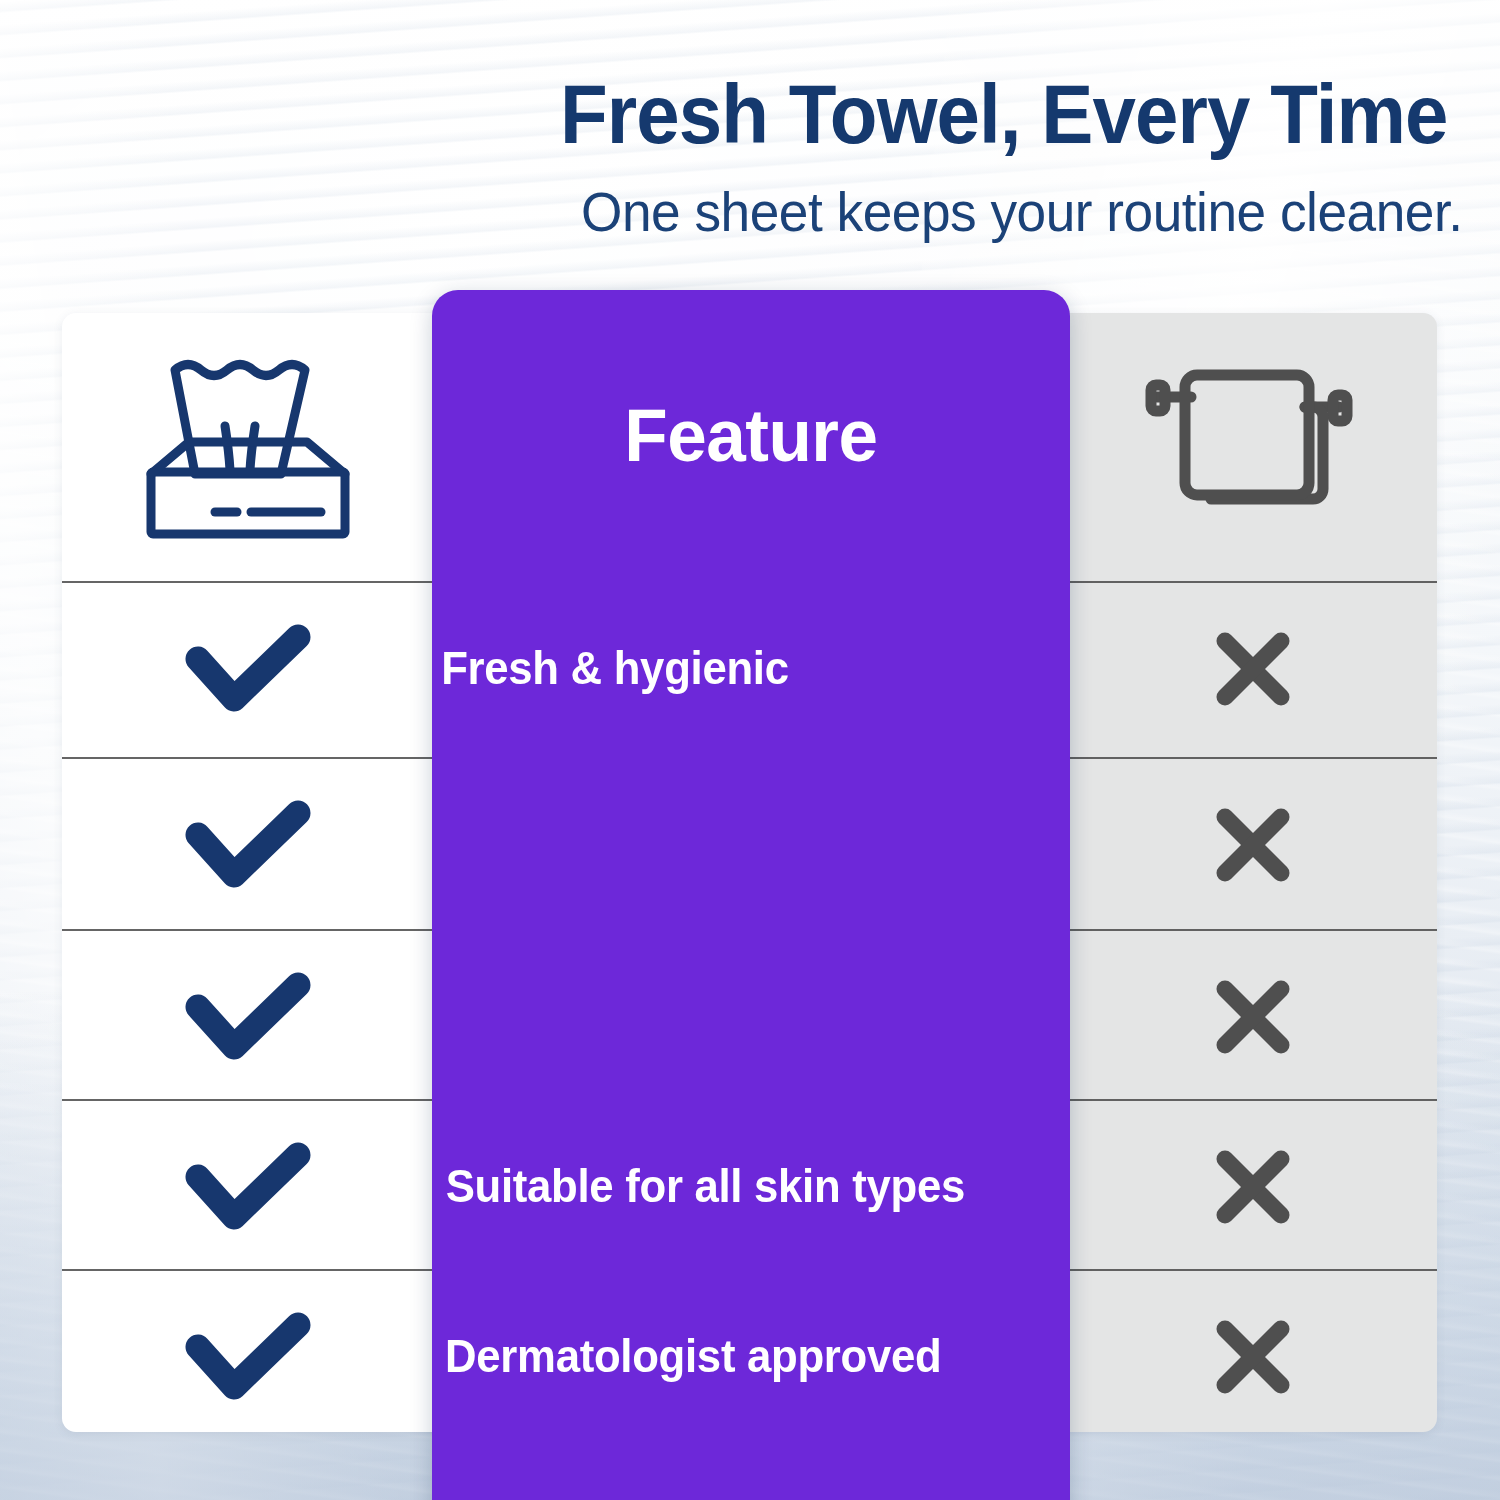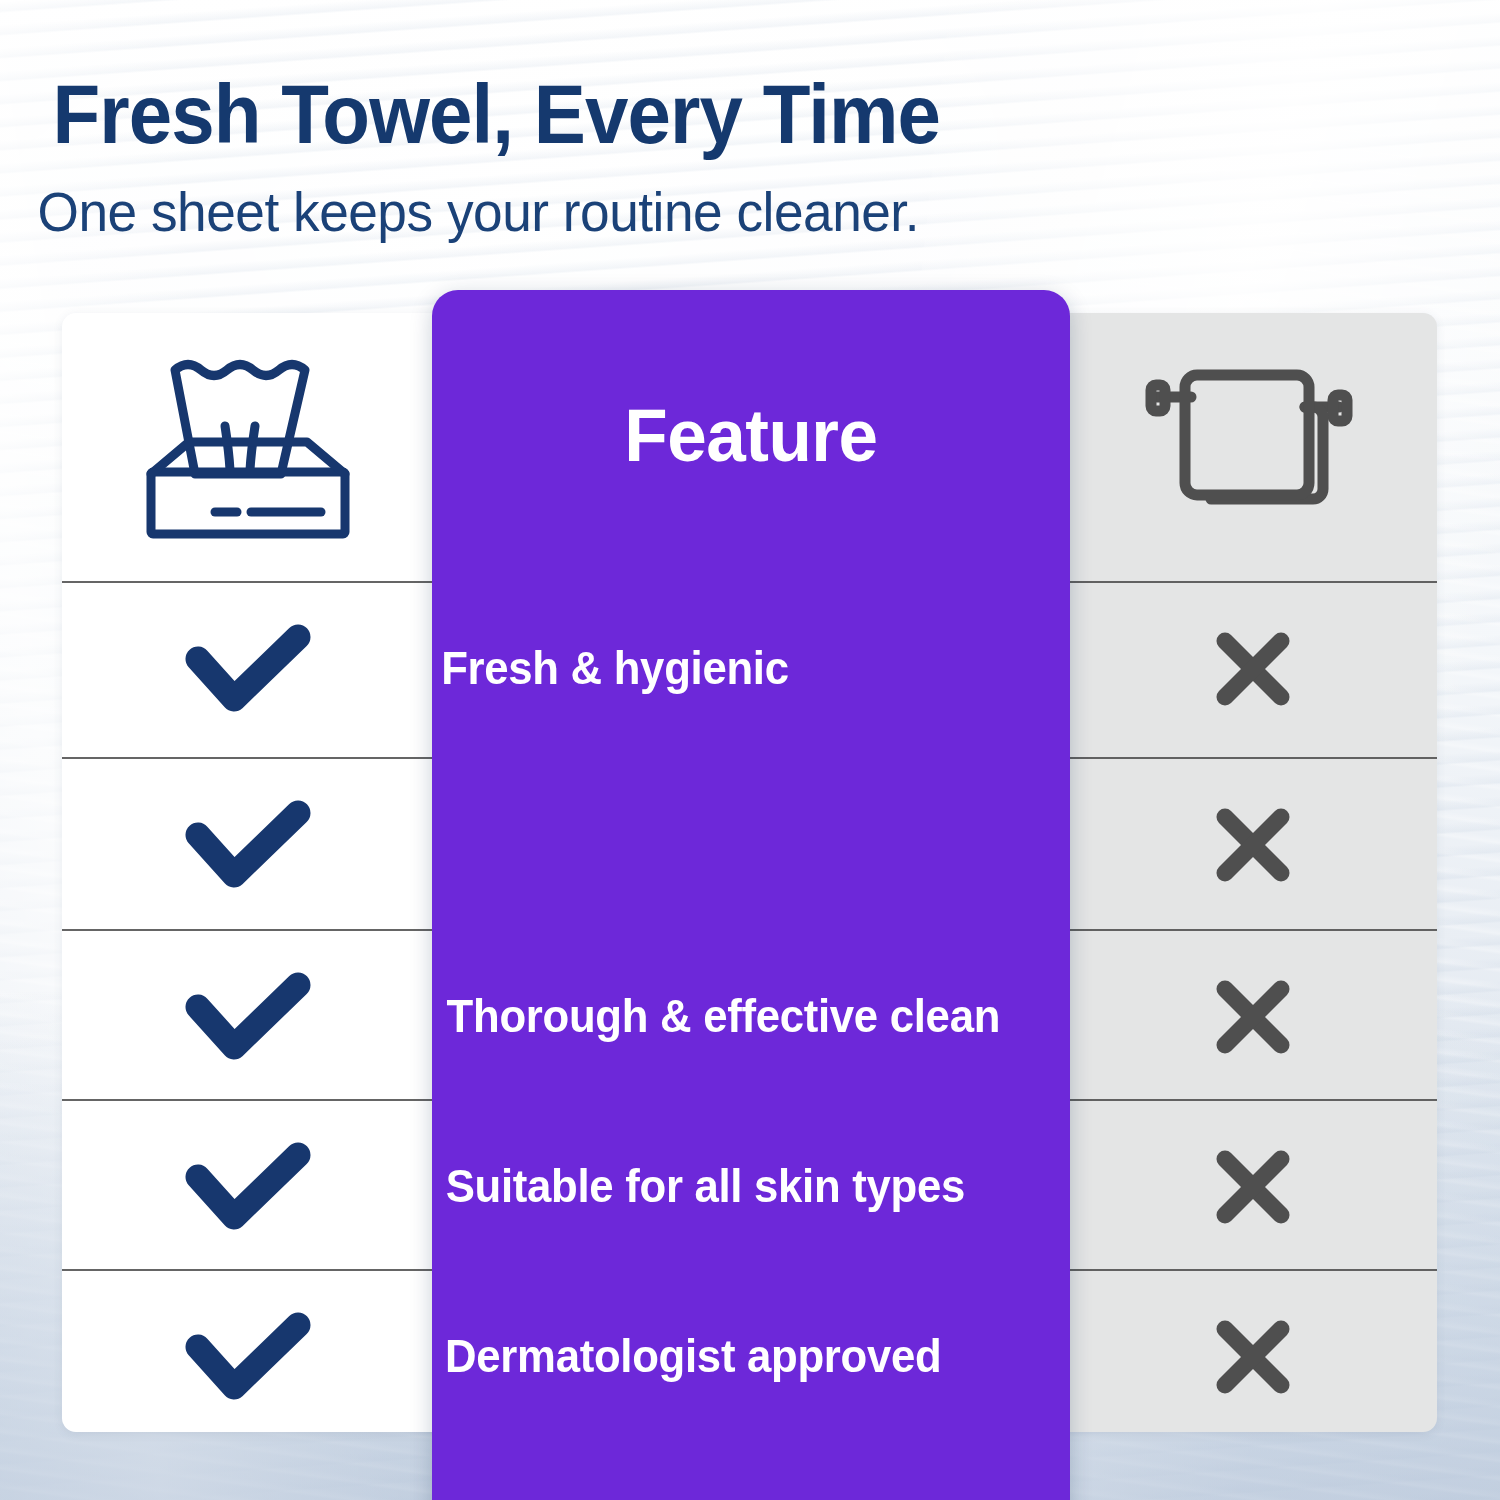--- a/index.html
+++ b/index.html
@@ -56,21 +56,21 @@
     position:absolute;left:-14%;top:-6%;width:40%;height:120%;
     background:linear-gradient(86deg,rgba(255,255,255,0) 0%,rgba(255,255,255,.7) 45%,rgba(255,255,255,0) 78%);
     transform:rotate(-5deg);
   }
   .bg-bottom-tint{
     position:absolute;left:0;right:0;bottom:0;height:34%;
     background:linear-gradient(180deg,rgba(197,210,226,0) 0%,rgba(190,204,222,.45) 55%,rgba(183,198,218,.62) 100%);
   }
 
   
-  #header{position:absolute;left:0;right:0;top:72px;text-align:left;}
+  #header{position:absolute;left:0;right:0;top:72px;text-align:right;}
   #title{
     font-size:84px;font-weight:700;color:#15396e;
     letter-spacing:-1px;line-height:1;
     transform:scaleX(.93);transform-origin:center;
     margin:0;white-space:nowrap;
   }
   #subtitle{
     font-size:56px;font-weight:400;color:#1b4278;
     letter-spacing:-.5px;line-height:1;margin:28px 0 0 0;
     transform:scaleX(.95);transform-origin:center;white-space:nowrap;
@@ -290,23 +290,20 @@
   </div>
 
   <div id="panel">
     <div id="panel-header">
       <span id="panel-header-text">Feature</span>
     </div>
 
     <div class="feature-row" style="top:292px">
       <span class="feature-label">Fresh &amp; hygienic</span>
     </div>
-    <div class="feature-row" style="top:640px">
-      <span class="feature-label">Thorough &amp; effective clean</span>
-    </div>
     <div class="feature-row" style="top:810px">
       <span class="feature-label">Suitable for all skin types</span>
     </div>
     <div class="feature-row" style="top:980px">
       <span class="feature-label">Dermatologist approved</span>
     </div>
   </div>
 
 </div>
 

